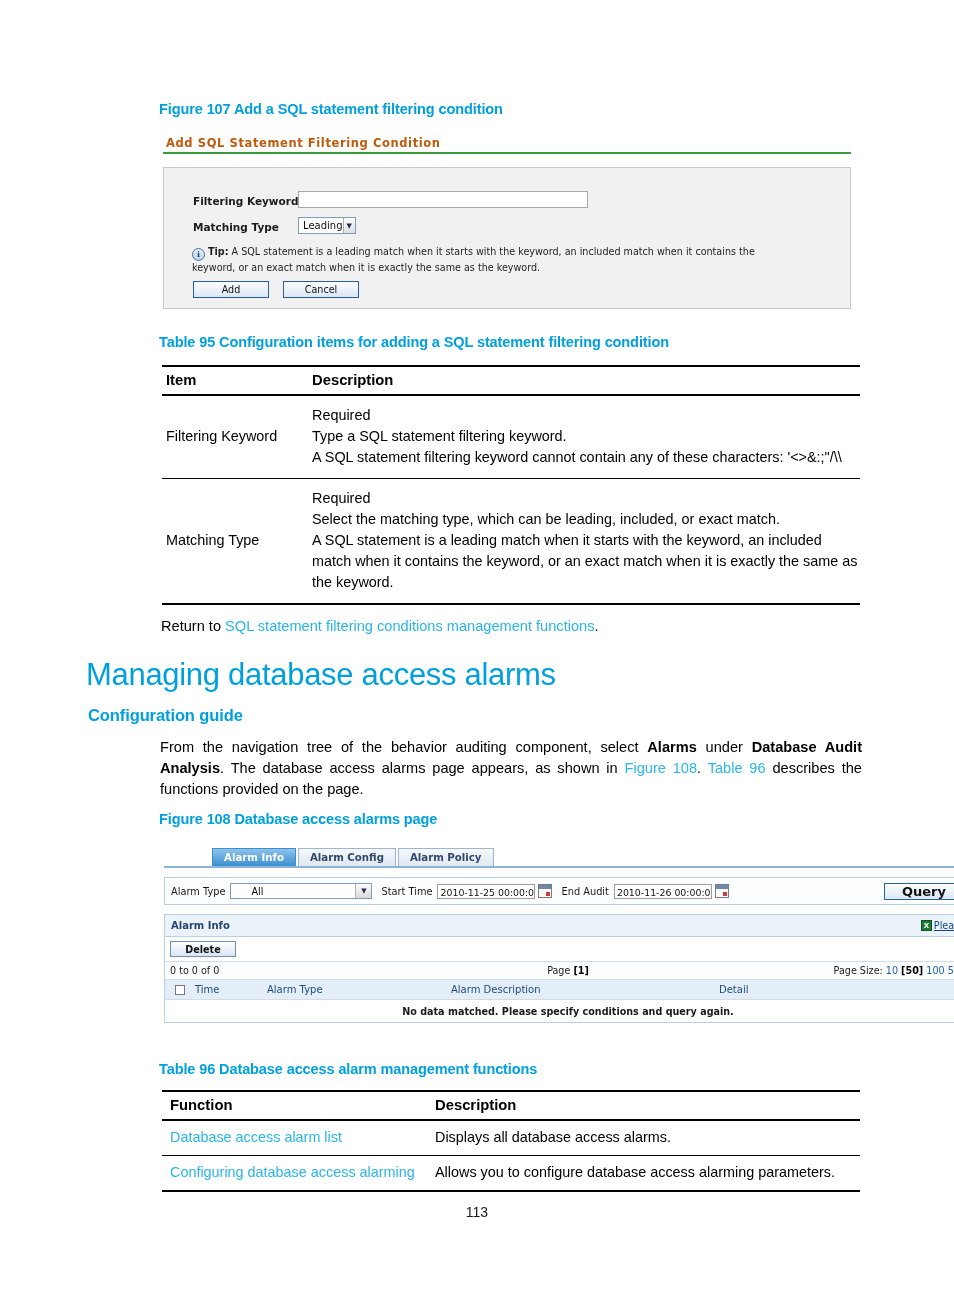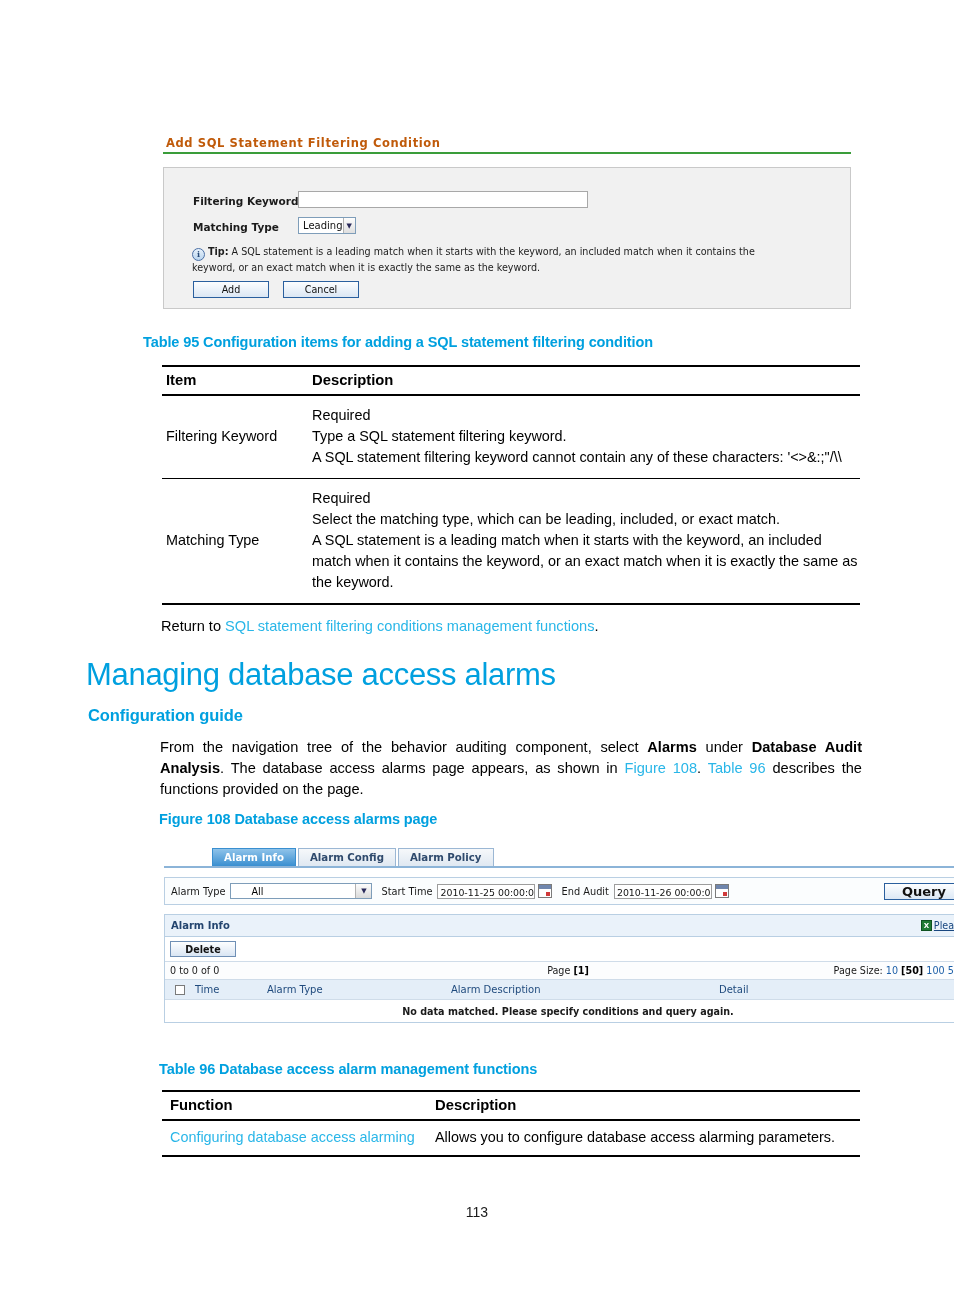--- a/index.html
+++ b/index.html
@@ -411,20 +411,21 @@
     text-align: center;
     font-size: 14px;
     color: #1a1a1a;
   }
 </style>
 </head>
 <body>
 
 <div class="page">
 
+  <div class="fig-caption" style="left:159px; top:101px;">Figure 107 Add a SQL statement filtering condition</div>
 
   <div class="shot107">
     <div class="s-title">Add SQL Statement Filtering Condition</div>
     <div class="s-rule"></div>
     <div class="s-body">
 
       <div class="lbl107" style="left:29px; top:27px;">Filtering Keyword</div>
       <input class="inp107" style="left: 134px; top: 23px; width: 290px; height: 17px;" value="">
 
       <div class="lbl107" style="left:29px; top:53px;">Matching Type</div>
@@ -435,21 +436,21 @@
 
       <div class="tip107" style="left:28px; top:77px;">
         <span class="tipicon">i</span><b>Tip:</b><span> A SQL statement is a leading match when it starts with the keyword, an included match when it contains the keyword, or an exact match when it is exactly the same as the keyword.</span>
       </div>
 
       <div class="btn107" style="left:29px; top:113px; width:76px;">Add</div>
       <div class="btn107" style="left:119px; top:113px; width:76px;">Cancel</div>
     </div>
   </div>
 
-  <div class="tbl-caption" style="left:143px; top:334px;">Table 95 Configuration items for adding a SQL statement filtering condition</div>
+  <div class="tbl-caption" style="left:159px; top:334px;">Table 95 Configuration items for adding a SQL statement filtering condition</div>
 
   <table class="doctable" style="left:162px; top:365px; width:698px;">
     <thead>
       <tr>
         <th class="t-top-border t-head-border" style="width:146px; padding-left:4px;">Item</th>
         <th class="t-top-border t-head-border">Description</th>
       </tr>
     </thead>
     <tbody>
       <tr>
@@ -553,20 +554,24 @@
 
   <table class="doctable" style="left:162px; top:1090px; width:698px;">
     <thead>
       <tr>
         <th class="t-top-border t-head-border" style="width:265px; padding-left:8px;">Function</th>
         <th class="t-top-border t-head-border">Description</th>
       </tr>
     </thead>
     <tbody>
       <tr>
+        <td class="t-row-border lnk" style="padding:6px 0 7px 8px;">Database access alarm list</td>
+        <td class="t-row-border" style="padding:6px 0 7px 0;">Displays all database access alarms.</td>
+      </tr>
+      <tr>
         <td class="t-end-border lnk" style="padding:6px 0 7px 8px;">Configuring database access alarming</td>
         <td class="t-end-border" style="padding:6px 0 7px 0;">Allows you to configure database access alarming parameters.</td>
       </tr>
     </tbody>
   </table>
 
   <div class="pagenum">113</div>
 
 </div>
 

